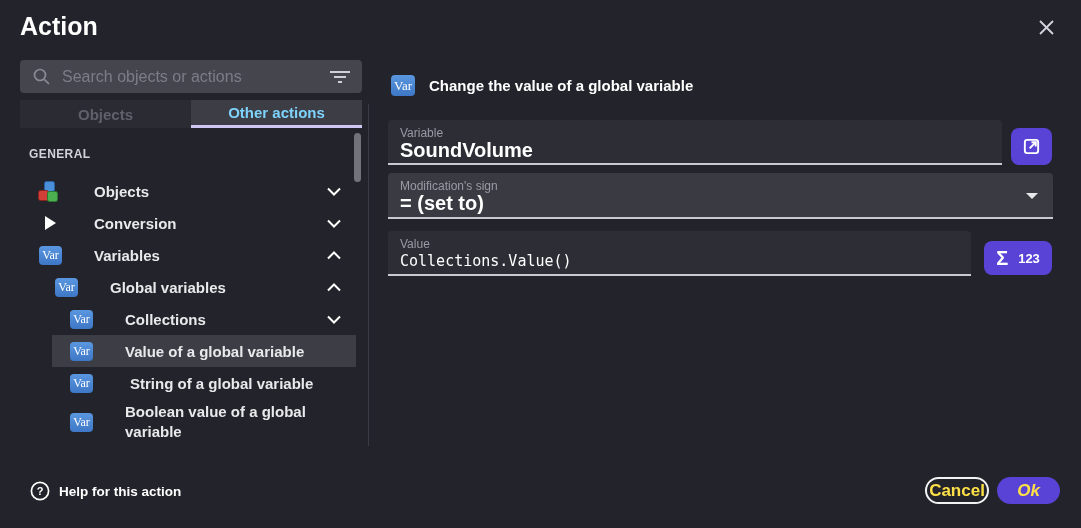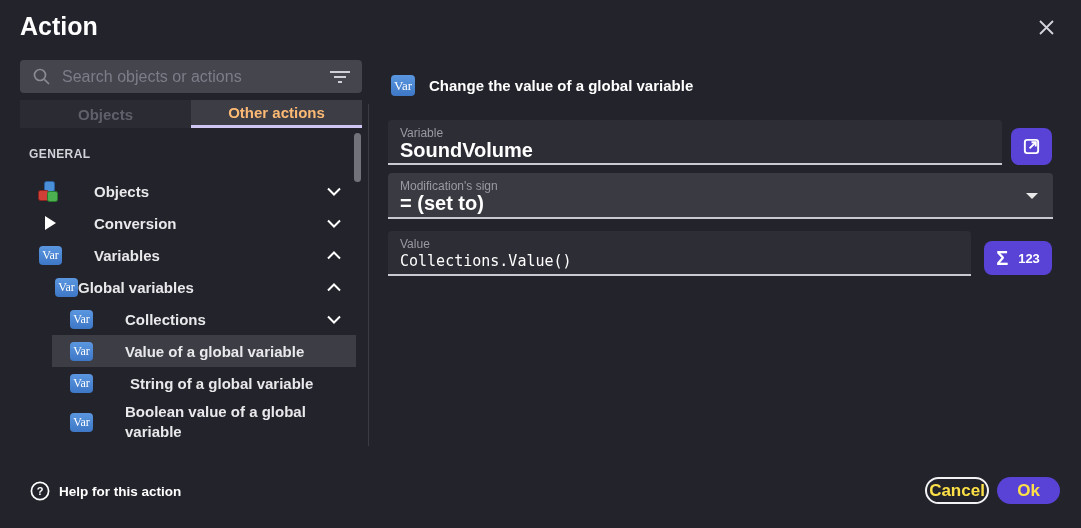--- a/index.html
+++ b/index.html
@@ -15,21 +15,21 @@
   .searchbar{left:20px;top:60px;width:342px;height:33px;background:#45454e;border-radius:4px;
              display:flex;align-items:center;padding:0;box-sizing:border-box;}
   .search-input{flex:1;background:transparent;border:none;outline:none;color:#e9e9ec;
                 font-size:16px;font-family:"Liberation Sans",sans-serif;}
   .search-input::placeholder{color:#7d7d88;}
 
   
   .tabbar{left:20px;top:100px;width:342px;height:28px;background:#2b2b33;display:flex;}
   .tab{width:171px;display:flex;align-items:center;justify-content:center;font-size:15px;
        font-weight:bold;color:#60606a;cursor:pointer;box-sizing:border-box;}
-  .tab.active{background:#3d3d46;color:#fdba74;border-bottom:3px solid #cfc6f3;}
+  .tab.active{background:#3d3d46;color:#7dd3fc;border-bottom:3px solid #cfc6f3;}
 
   
   .section-label{font-size:12px;font-weight:bold;color:#d2d2d8;letter-spacing:.4px;}
   .tree-row{position:absolute;left:0;width:362px;height:32px;display:flex;align-items:center;cursor:pointer;}
   .tree-label{font-size:15px;font-weight:bold;color:#e9e9ec;}
   .var-badge{width:23px;height:19px;border-radius:4px;background:linear-gradient(#5b97e0,#3d77c6);
              color:#fff;font-family:"Liberation Serif",serif;font-size:12px;display:flex;
              align-items:center;justify-content:center;flex:0 0 auto;}
   .chev{position:absolute;left:327px;}
   .row-highlight{left:52px;top:335px;width:304px;height:32px;background:#3d3d46;}
@@ -128,21 +128,21 @@
     <span class="tree-label" style="margin-left:32px;">Variables</span>
     <span class="chev">
       <svg width="14" height="9" viewBox="0 0 14 9" fill="none" stroke="#fff" stroke-width="2">
           <polyline points="1,7.5 7,1.5 13,7.5"></polyline>
         </svg>
     </span>
   </div>
 
   <div class="tree-row" style="top:271px;">
     <span class="var-badge" style="margin-left:55px;">Var</span>
-    <span class="tree-label" style="">Global variables</span>
+    <span class="tree-label" style="margin-left:32px;">Global variables</span>
     <span class="chev">
       <svg width="14" height="9" viewBox="0 0 14 9" fill="none" stroke="#fff" stroke-width="2">
           <polyline points="1,7.5 7,1.5 13,7.5"></polyline>
         </svg>
     </span>
   </div>
 
   <div class="tree-row" style="top:303px;">
     <span class="var-badge" style="margin-left:70px;">Var</span>
     <span class="tree-label" style="margin-left:32px;">Collections</span>
@@ -209,15 +209,15 @@
     <span style="display:flex;">
       <svg width="20" height="20" viewBox="0 0 20 20">
         <circle cx="10" cy="10" r="8.6" fill="none" stroke="#fff" stroke-width="1.7"></circle>
         <text x="10" y="14" text-anchor="middle" font-size="11" font-weight="bold" fill="#fff" font-family="Liberation Sans, sans-serif">?</text>
       </svg>
     </span>
     <span class="help-label">Help for this action</span>
   </div>
 
   <div class="abs btn btn-outline" style="left:925px;top:477px;width:64px;">Cancel</div>
-  <div class="abs btn btn-fill" style="left:997px;top:477px;width:63px;">Ok</div>
+  <div class="abs btn btn-fill" style="left:997px;top:477px;width:63px;font-style:italic;">Ok</div>
 
 </div>
 
 </body></html>

